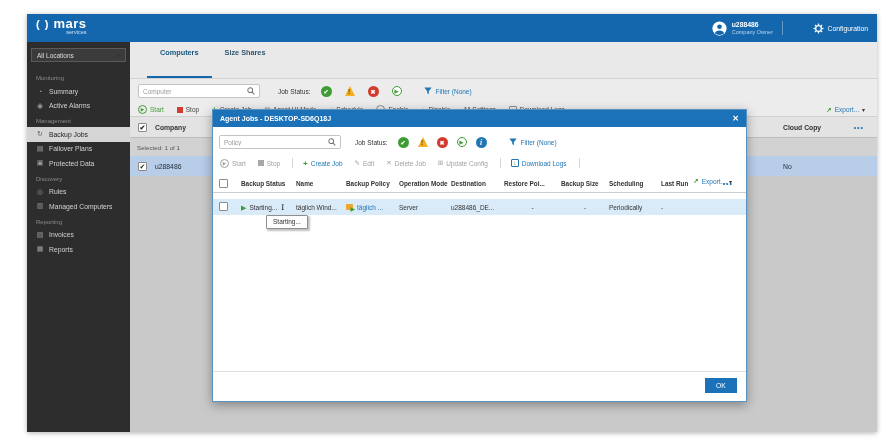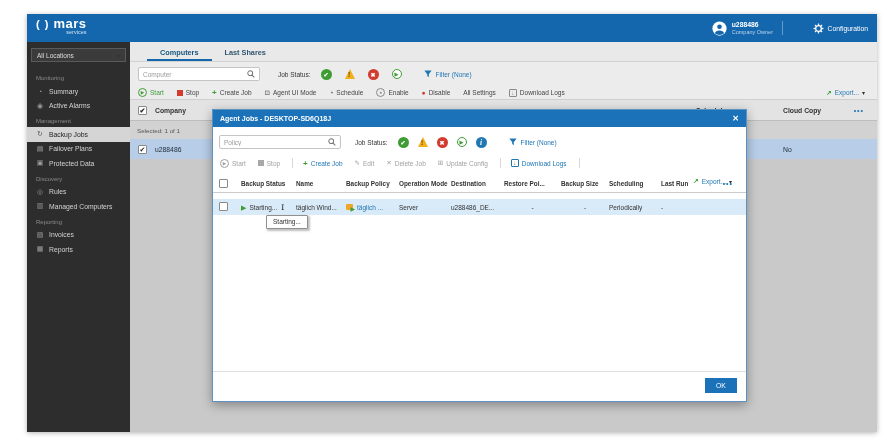--- a/index.html
+++ b/index.html
@@ -27,21 +27,21 @@
   .loc-select { margin:6px 4px 8px; height:14px; background:#3b3b3b; border:1px solid #5a5a5a; color:#ddd;
     font-size:6.5px; display:flex; align-items:center; justify-content:space-between; padding:0 5px; }
   .sec-label { font-size:6px; color:#8a8a8a; padding:5px 9px 3px; }
   .side-item { height:14.5px; display:flex; align-items:center; gap:5px; padding:0 9px; font-size:6.8px; color:#d2d2d2; cursor:pointer; }
   .side-item .si { width:8px; font-size:7px; color:#9b9b9b; text-align:center; }
   .side-item.selected { background:#d5d5d5; color:#1d1d1d; }
   .side-item.selected .si { color:#555; }
 
   
   .main { position:absolute; left:103px; top:28px; right:0; bottom:0; background:#c9c9c9; }
-  .tabs { height:20px; background:#e9e9e9; border-bottom:1px solid #d2d2d2; display:flex; padding-left:17px; }
+  .tabs { height:37px; background:#e9e9e9; border-bottom:1px solid #d2d2d2; display:flex; padding-left:17px; }
   .tab { padding:0 13px; line-height:21px; font-size:7.3px; font-weight:700; color:#30566f; cursor:pointer; }
   .tab.active { color:#17567e; box-shadow:inset 0 -2px 0 #1466ad; }
 
   .filter-row { height:24px; background:#ececec; display:flex; align-items:center; padding-left:8px; }
   .search-box { width:122px; height:14px; background:#fff; border:1px solid #c4c4c4; border-radius:2px;
     display:flex; align-items:center; padding:0 4px; }
   .search-box input { border:0; outline:0; background:transparent; flex:1; font-size:6.5px; color:#555;
     font-family:"Liberation Sans", sans-serif; min-width:0; }
   .search-box input::placeholder { color:#9a9a9a; }
   .lbl { font-size:6.5px; color:#333; }
@@ -229,21 +229,21 @@
       </div>
       <div class="side-item">
         <span class="si">▦</span>
         <span>Reports</span>
       </div>
     </div>
 
     <div class="main">
       <div class="tabs">
         <div class="tab active">Computers</div>
-        <div class="tab">Last Shares</div>
+        <div class="tab">Size Shares</div>
       </div>
 
       <div class="filter-row">
         <div class="search-box">
           <input placeholder="Computer" style="">
           <span>
             <svg width="8" height="8" viewBox="0 0 10 10">
                 <circle cx="4" cy="4" r="3" fill="none" stroke="#767676" stroke-width="1.3"></circle>
                 <line x1="6.3" y1="6.3" x2="9.2" y2="9.2" stroke="#767676" stroke-width="1.3"></line>
               </svg>

